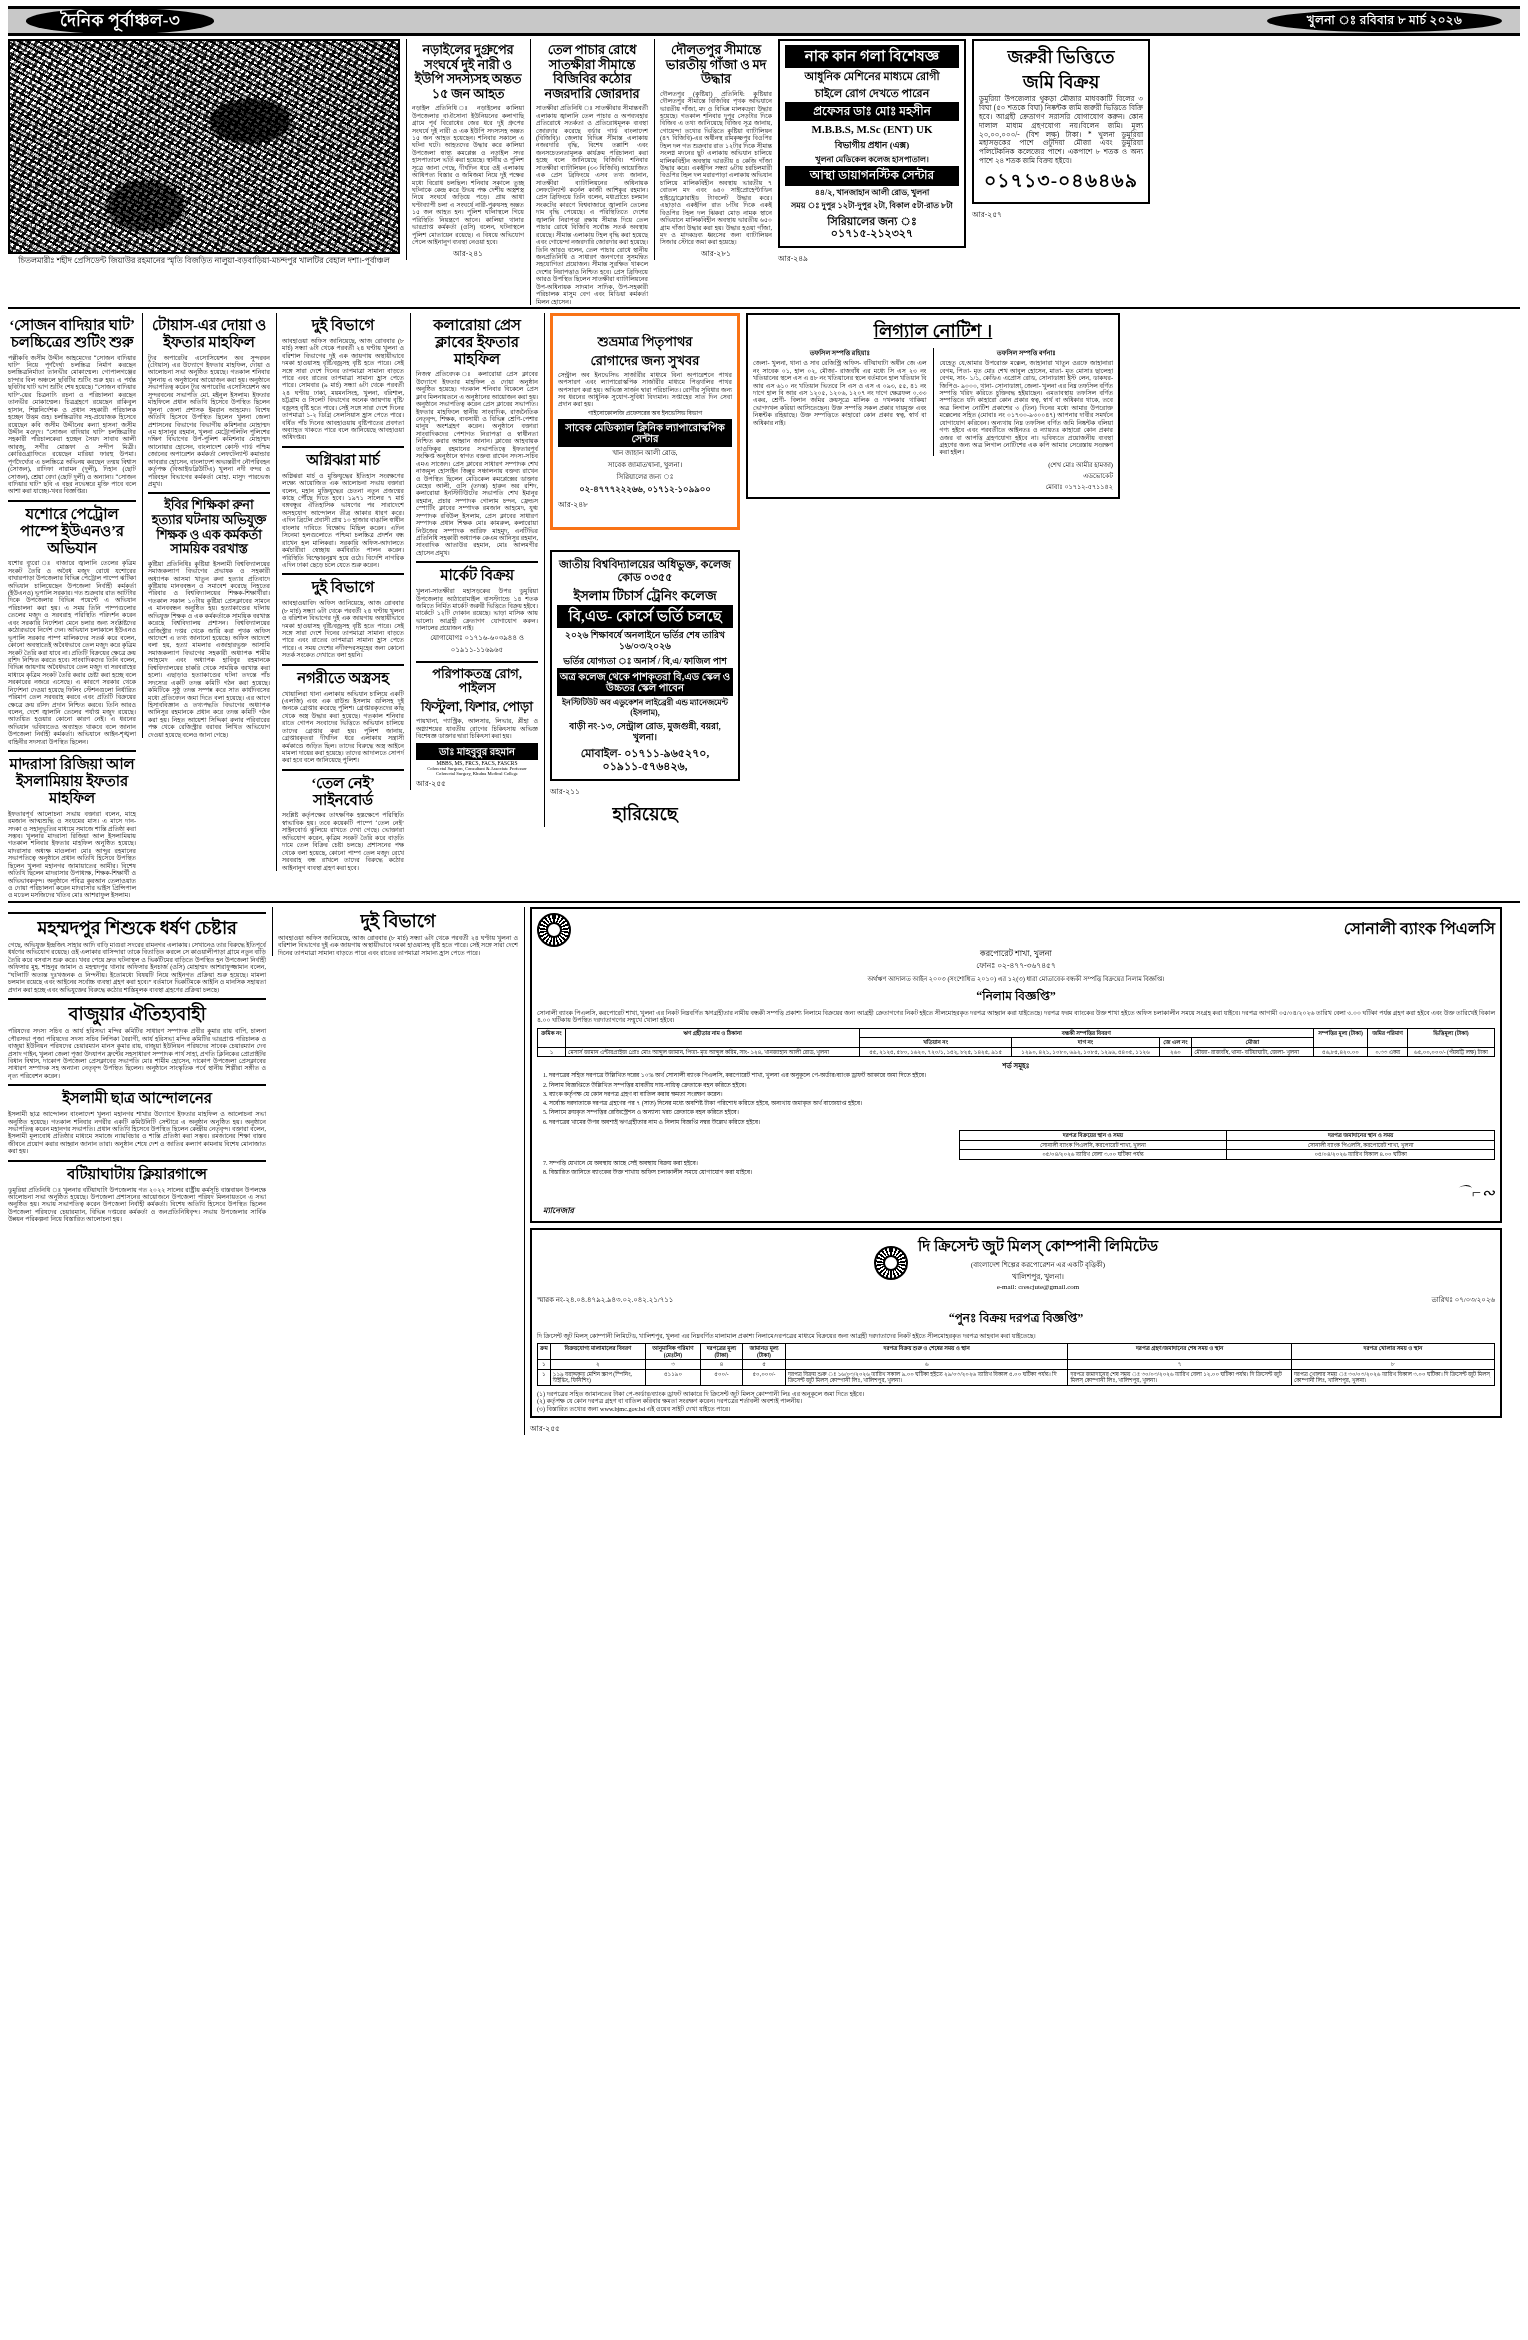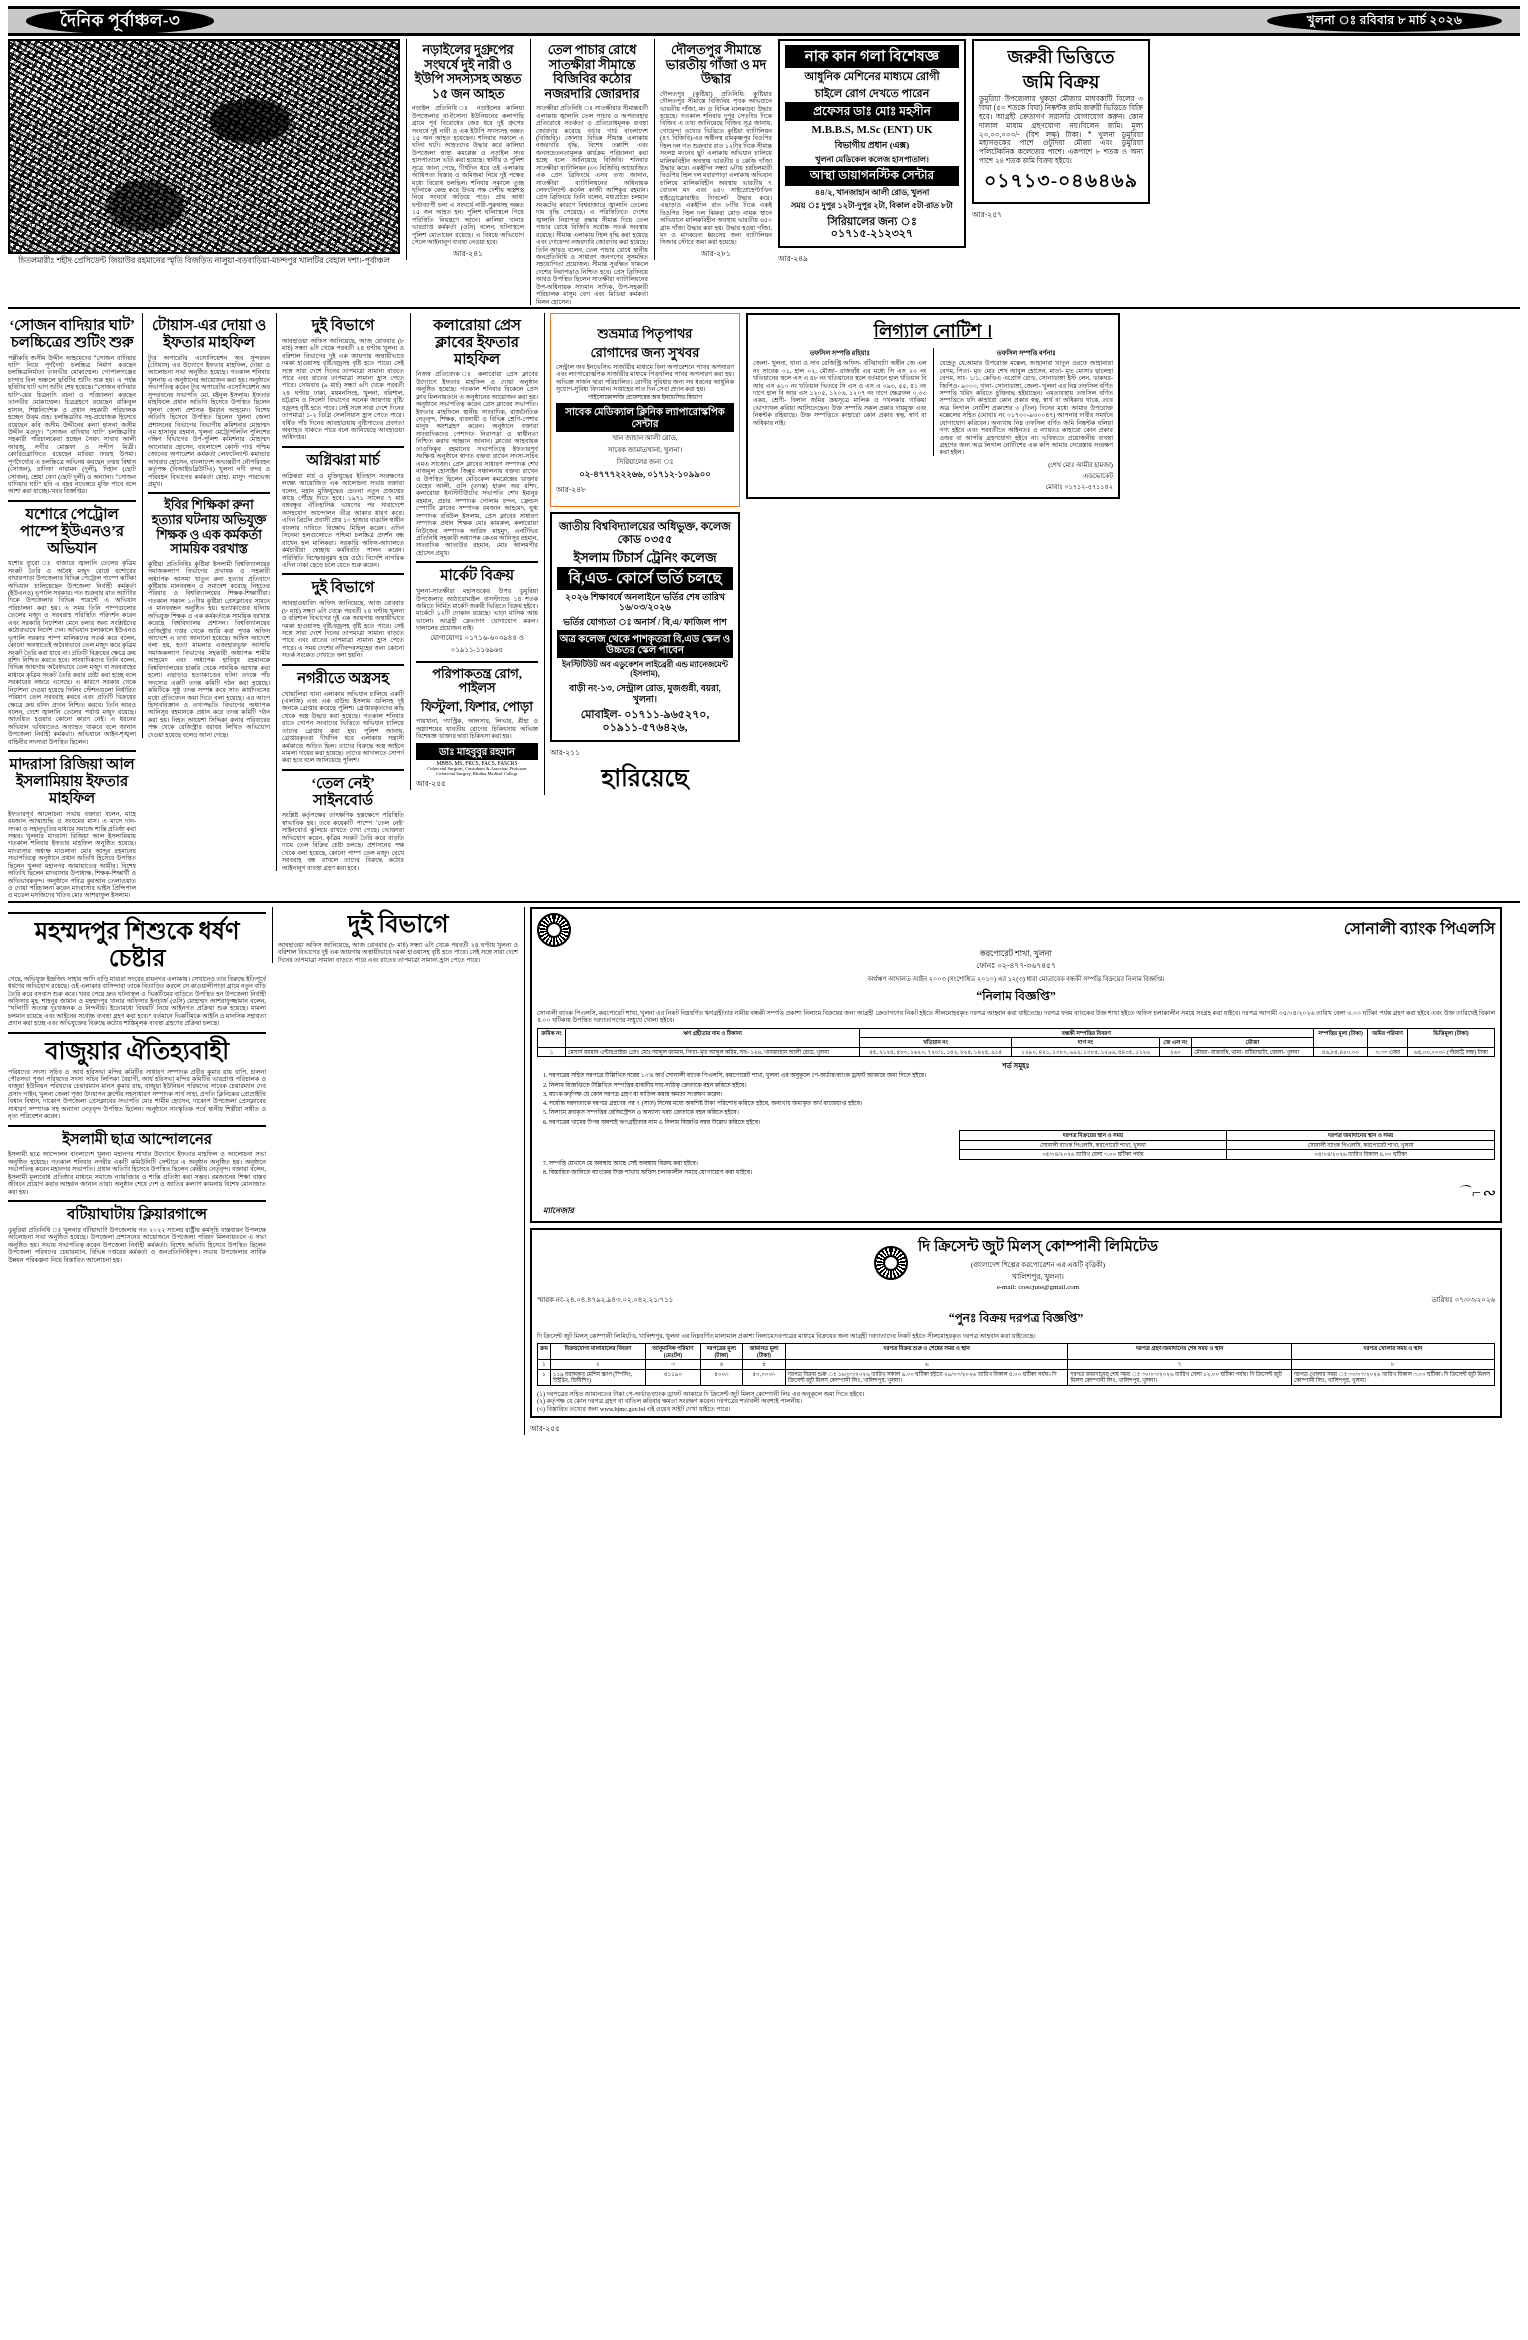--- a/index.html
+++ b/index.html
@@ -30,21 +30,21 @@
   .cols { display:flex; gap:6px; align-items:flex-start; }
   .col { position:relative; }
 
   .vline { border-left:1px solid #000; padding-left:5px; }
 
   
   .hl {
     font-weight:bold; text-align:center; line-height:1.12;
     margin:4px 0 3px; letter-spacing:-.2px;
   }
-  .hl-lg { font-size:24px; }
+  .hl-lg { font-size:18px; }
   .hl-md { font-size:15px; }
   .hl-sm { font-size:13px; }
   .body {
     font-size:8.3px; line-height:1.26; text-align:justify;
     text-justify:inter-word; hyphens:auto; word-break:break-word;
   }
   .body.tiny { font-size:7.2px; line-height:1.22; }
   .body.mini { font-size:6.2px; line-height:1.2; }
   .caption { font-size:8px; text-align:center; padding:2px 0; line-height:1.2;}
   .sep { border-top:2px solid #000; margin:5px 0 3px; }
@@ -68,21 +68,21 @@
       radial-gradient(ellipse at 18% 22%, rgba(255,255,255,.8) 0 14%, transparent 16%),
       radial-gradient(ellipse at 62% 38%, rgba(0,0,0,.65) 0 11%, transparent 13%),
       radial-gradient(ellipse at 82% 70%, rgba(255,255,255,.7) 0 12%, transparent 14%),
       radial-gradient(ellipse at 35% 78%, rgba(0,0,0,.55) 0 10%, transparent 12%),
       repeating-linear-gradient(145deg, rgba(0,0,0,.25) 0 2px, rgba(255,255,255,.25) 2px 5px);
     mix-blend-mode:multiply;
   }
 
   
   .box { border:2px solid #000; padding:4px 5px; margin-bottom:5px; }
-  .box-thin { border:1px solid #f97316; padding:10px 5px; margin-bottom:5px; }
+  .box-thin { border:3px solid #f97316; padding:16px 5px; margin-bottom:20px; }
   .bar {
     background:#000; color:#fff; text-align:center; font-weight:bold;
     padding:3px 2px; line-height:1.12;
   }
   .bar-lg { font-size:15px; }
   .bar-md { font-size:12px; }
   .bar-sm { font-size:10px; }
   .adline { text-align:center; font-weight:bold; line-height:1.18; padding:2px 0; }
   .ad-18{font-size:18px;} .ad-13{font-size:13px;}
   .ad-11{font-size:11px;} .ad-9{font-size:9px;} .ad-8{font-size:8px;}

